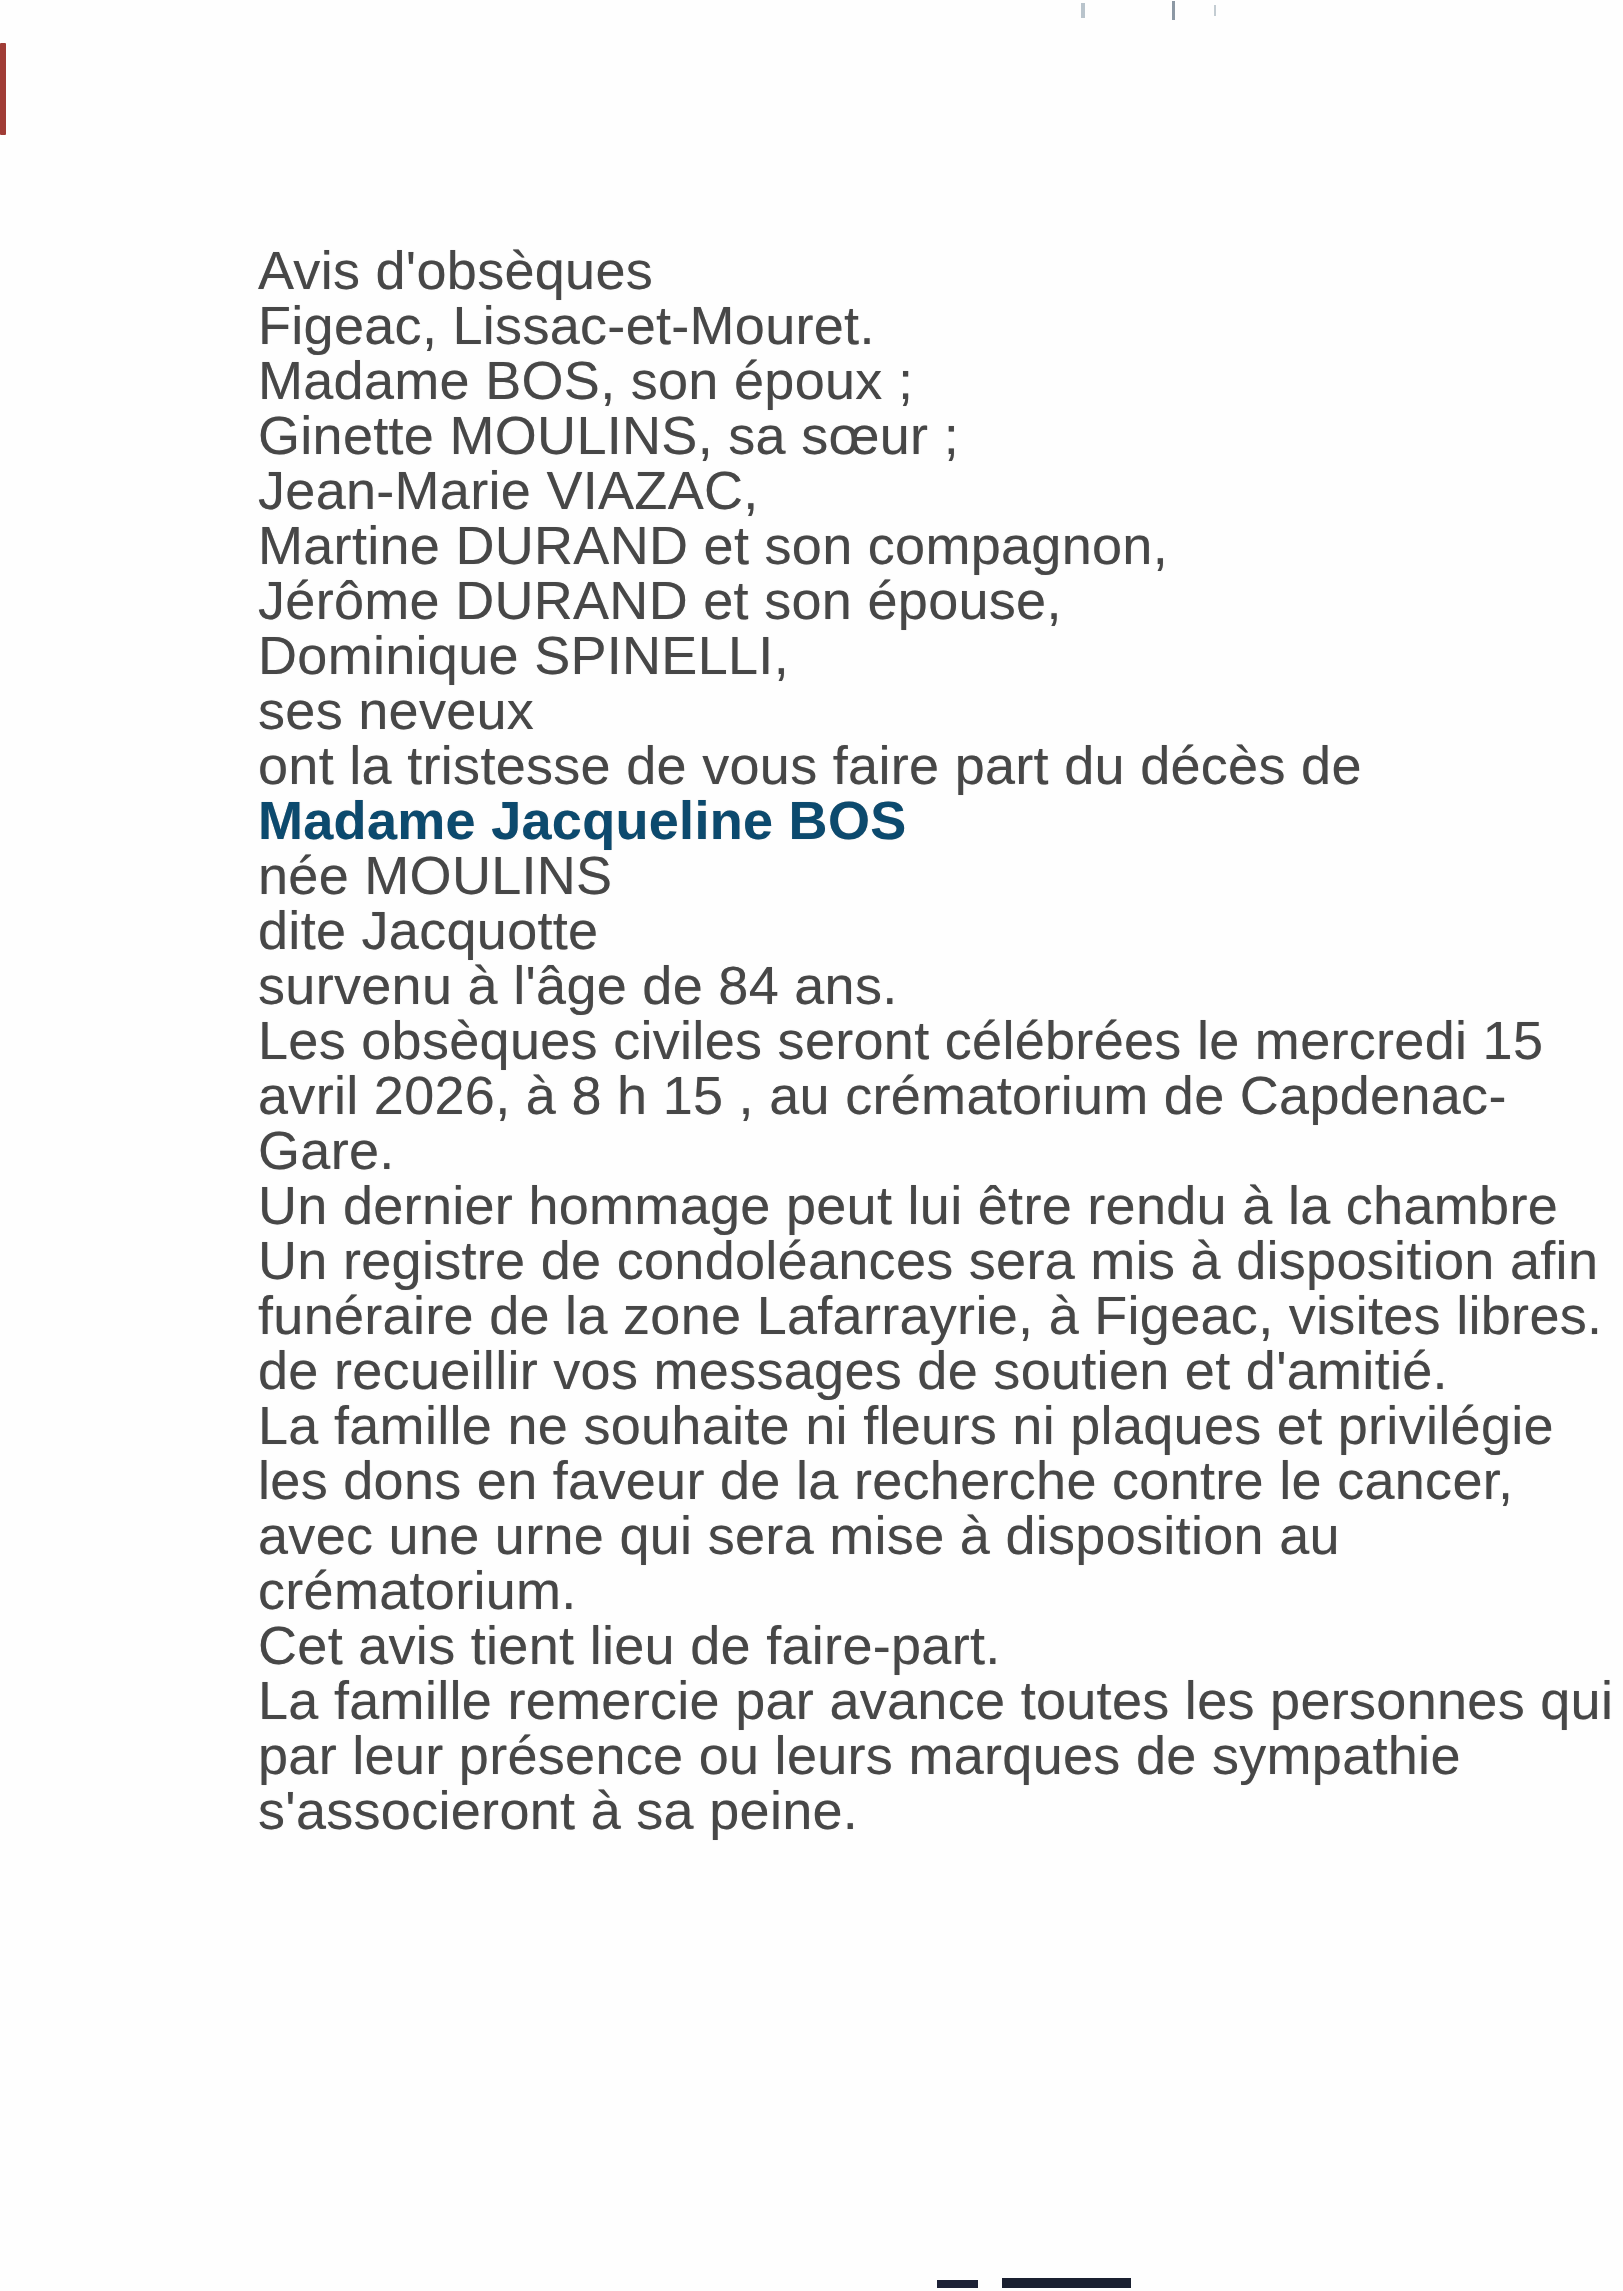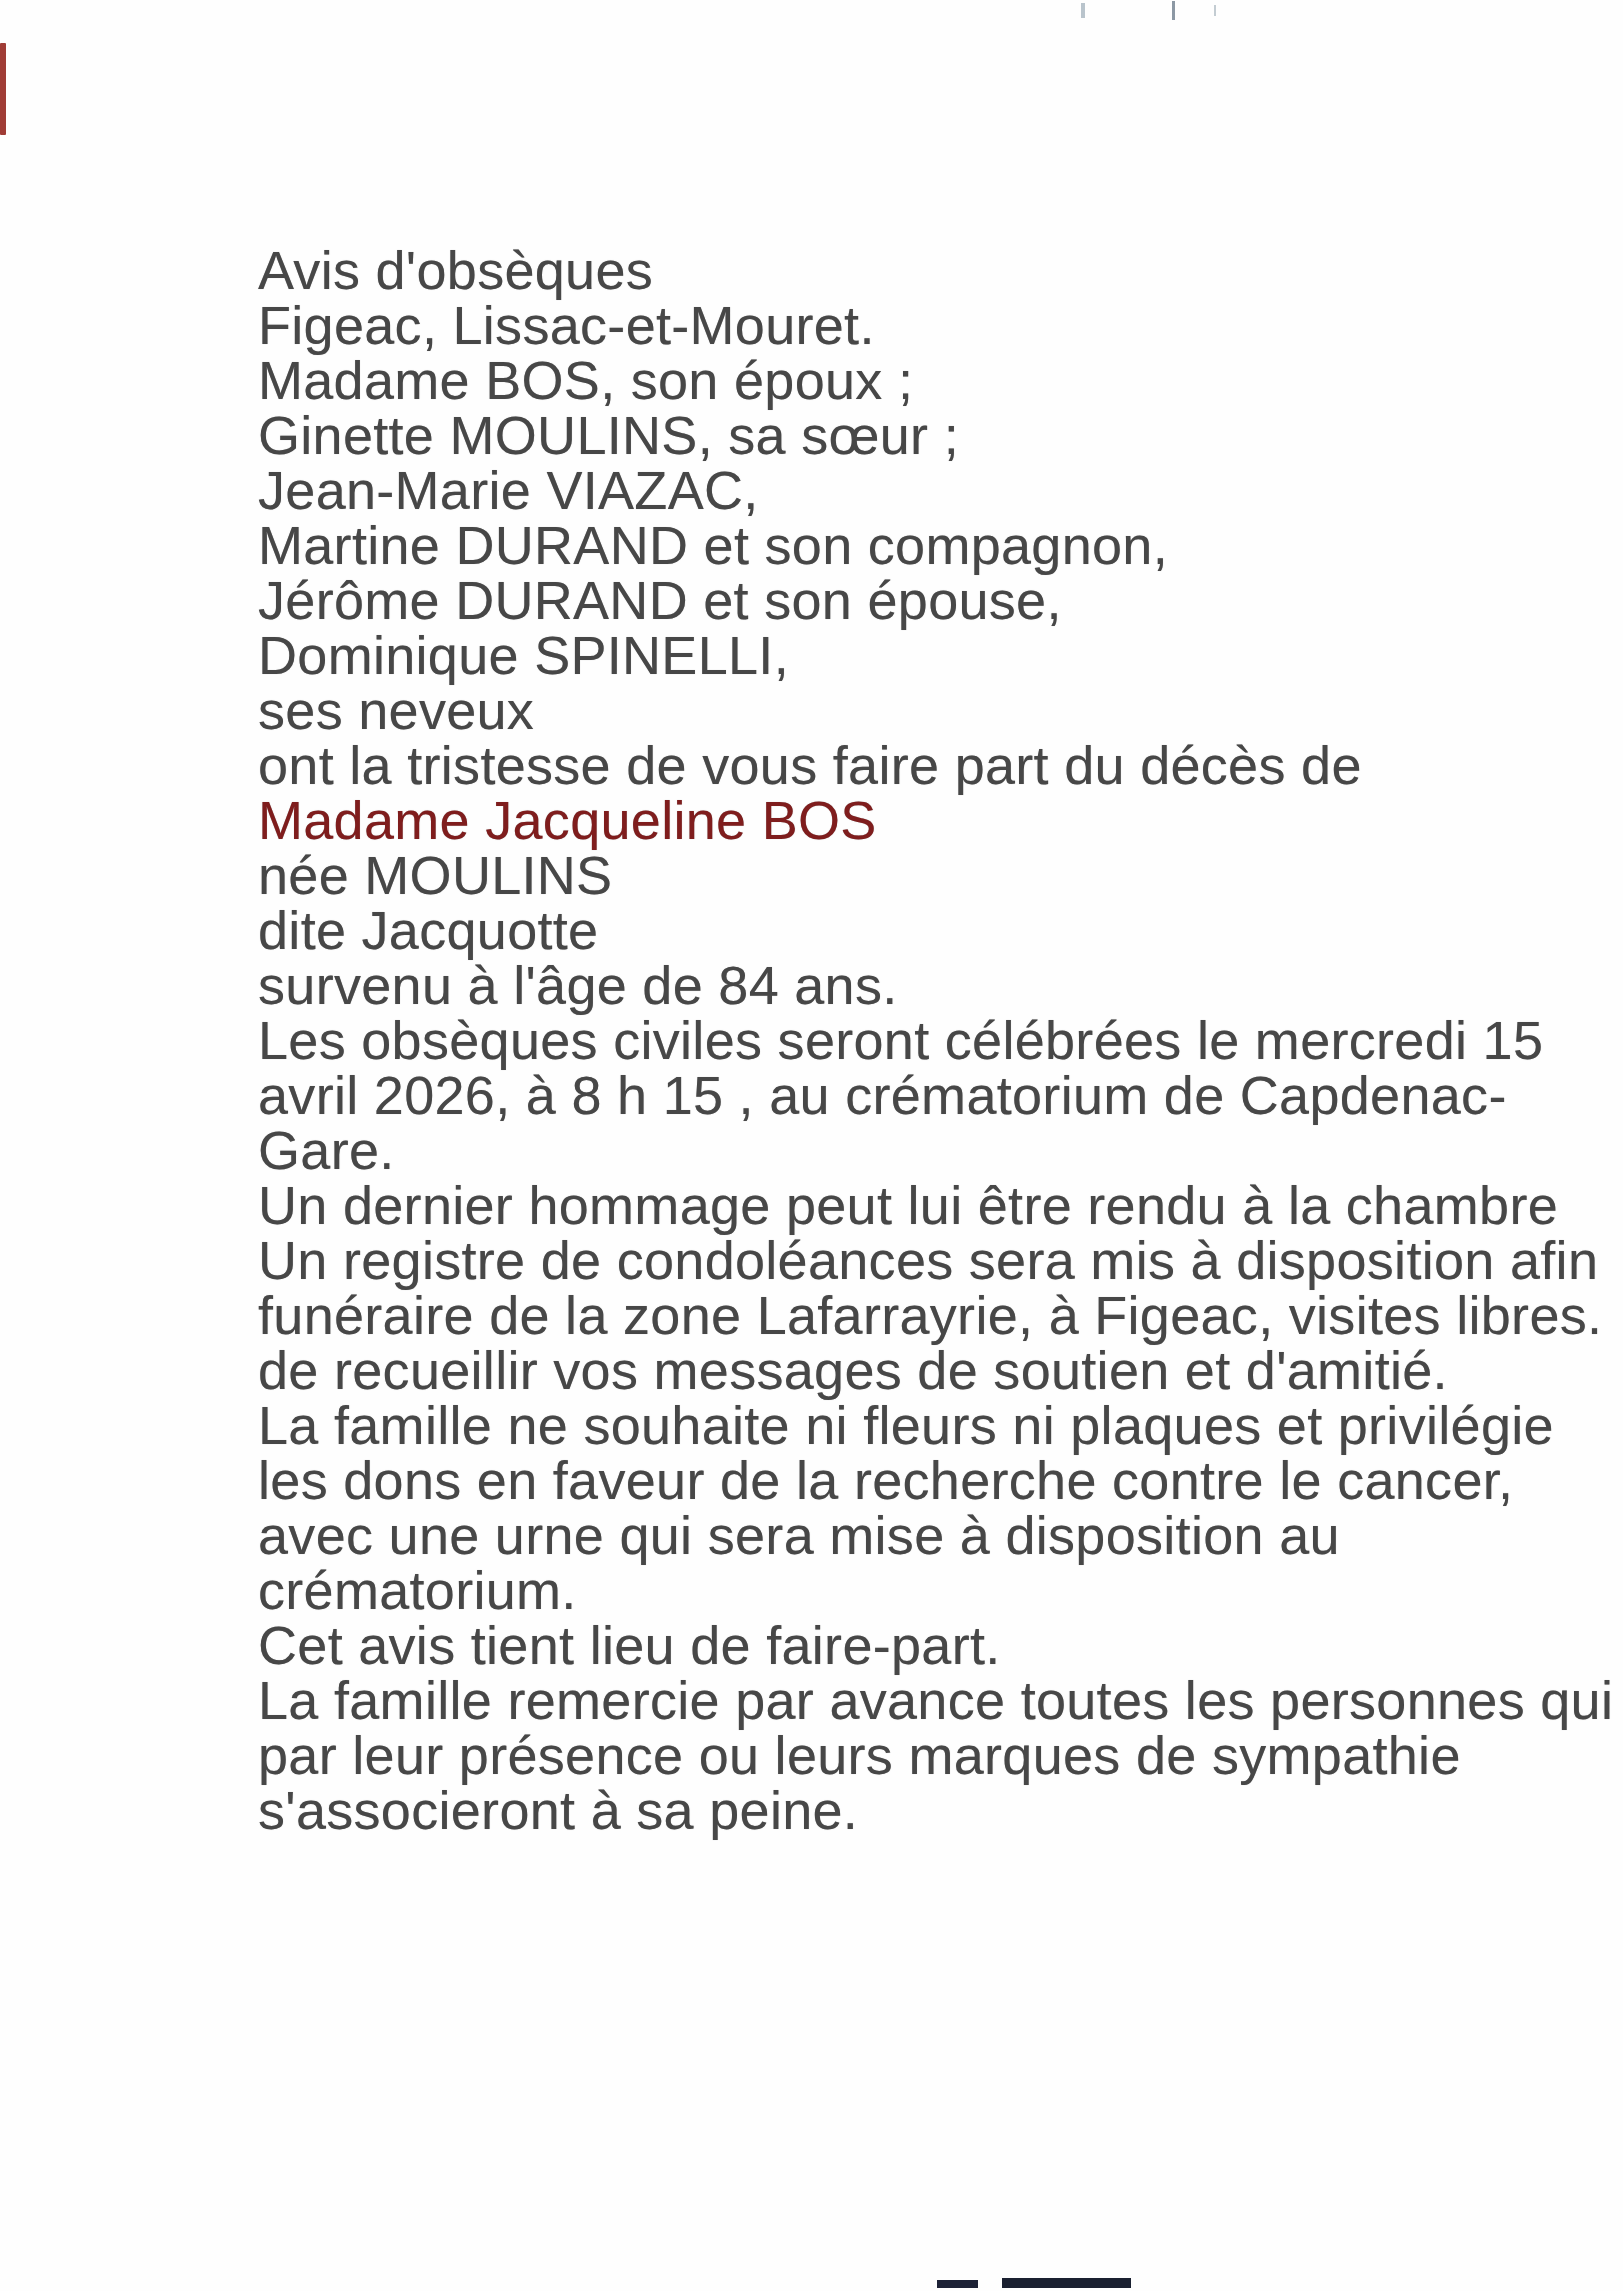--- a/index.html
+++ b/index.html
@@ -29,22 +29,22 @@
     line-height: 55px;
     letter-spacing: 0.3px;
     text-shadow: 0 0 0.7px rgba(90, 90, 90, 0.55);
     margin-left: 44px;
   }
   .line {
     white-space: pre;
     min-height: 55px;
   }
   .line.bold {
-    font-weight: normal;
-    color: #7f1d1d;
+    font-weight: bold;
+    color: #0c4a6e;
   }
   
   .artifact {
     position: absolute;
   }
   .tick-1 { left: 1081px; top: 2.9px;  width: 3.9px;  height: 14.7px; background: #b9c4cc; }
   .tick-2 { left: 1172px; top: 1px;  width: 2.9px;  height: 18.6px; background: #8c98a4; }
   .tick-3 { left: 1214px; top: 4.9px;  width: 2px;  height: 10.8px; background: #c3ccd2; }
   .red-edge { left: 0px; top: 43px; width: 5.9px; height: 92px; background: #a03c36; border-radius: 1px; }
   .bottom-mark-1 { left: 937px;  top: 2280px; width: 41px;  height: 7.8px; background: #1d2236; }

